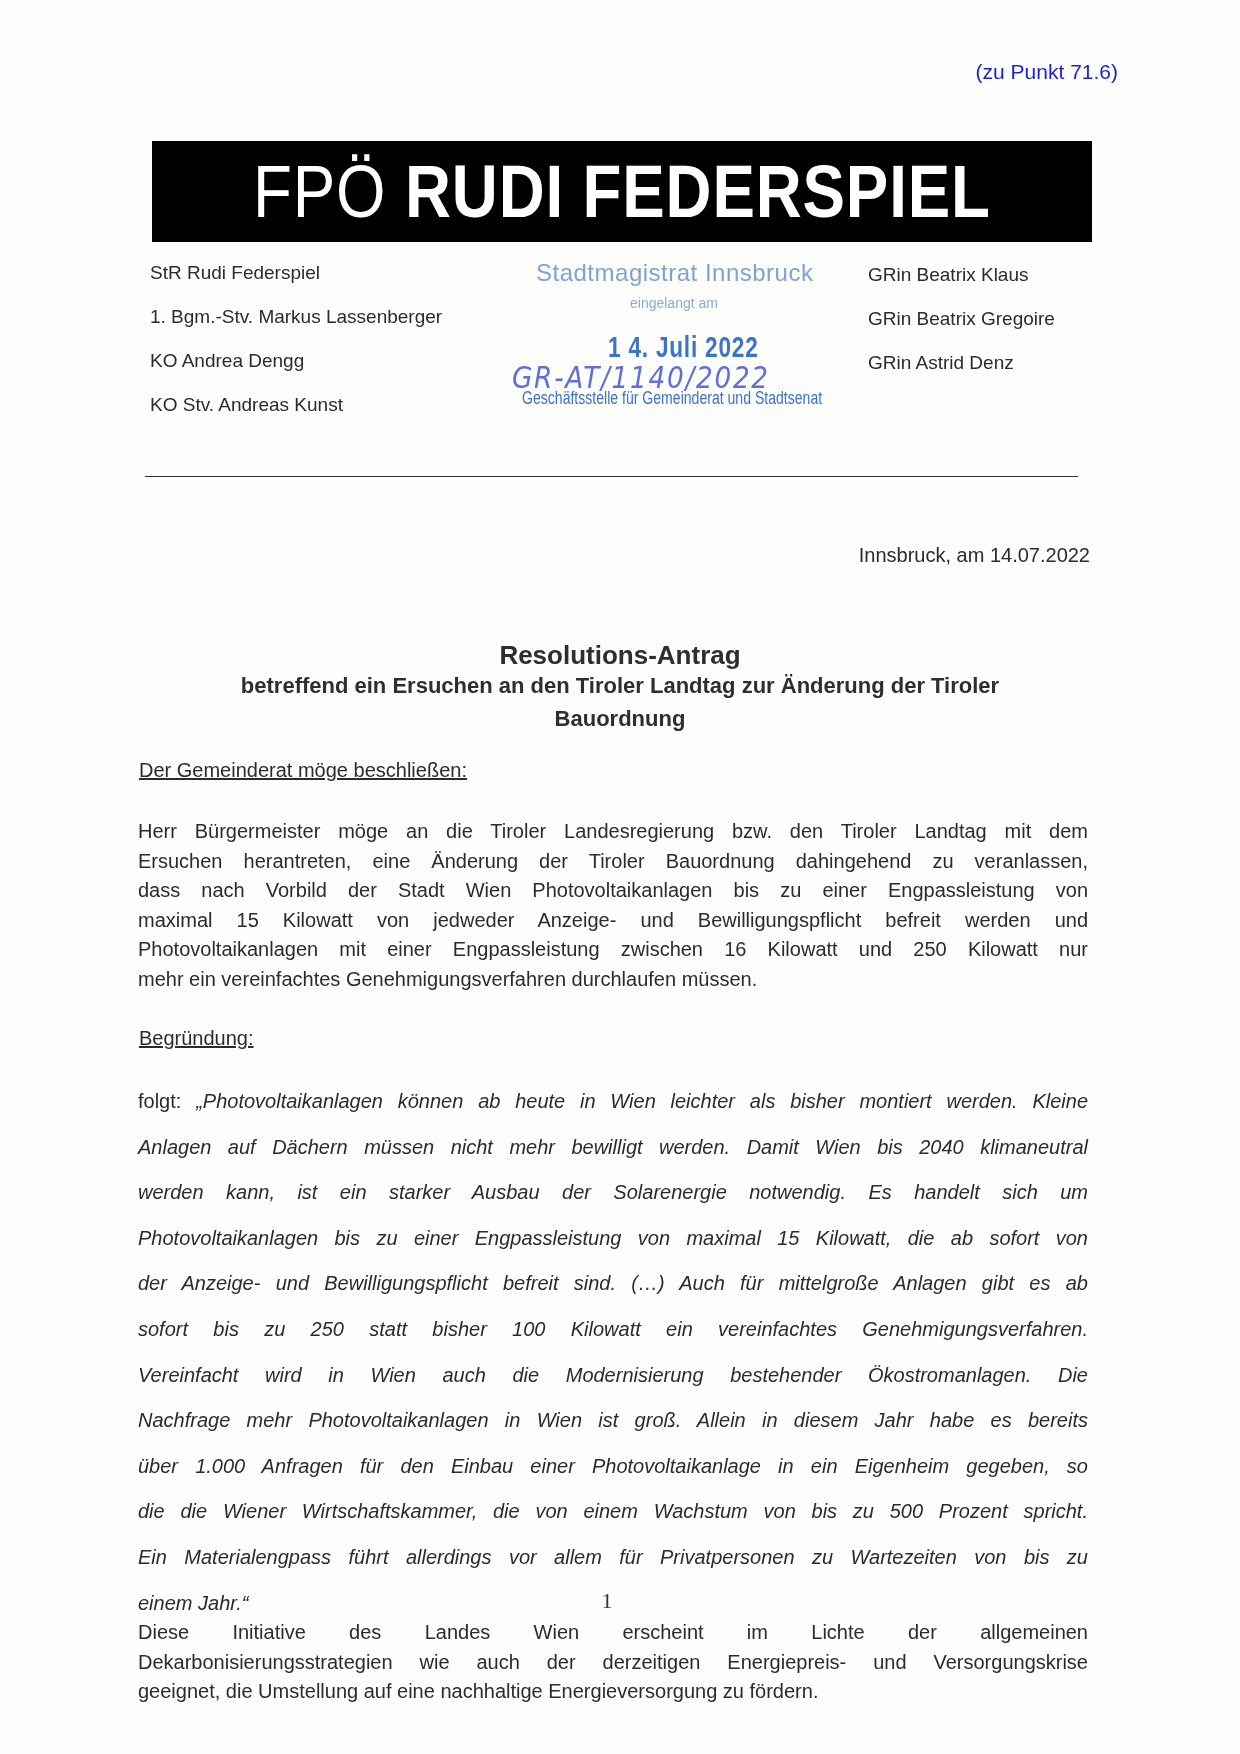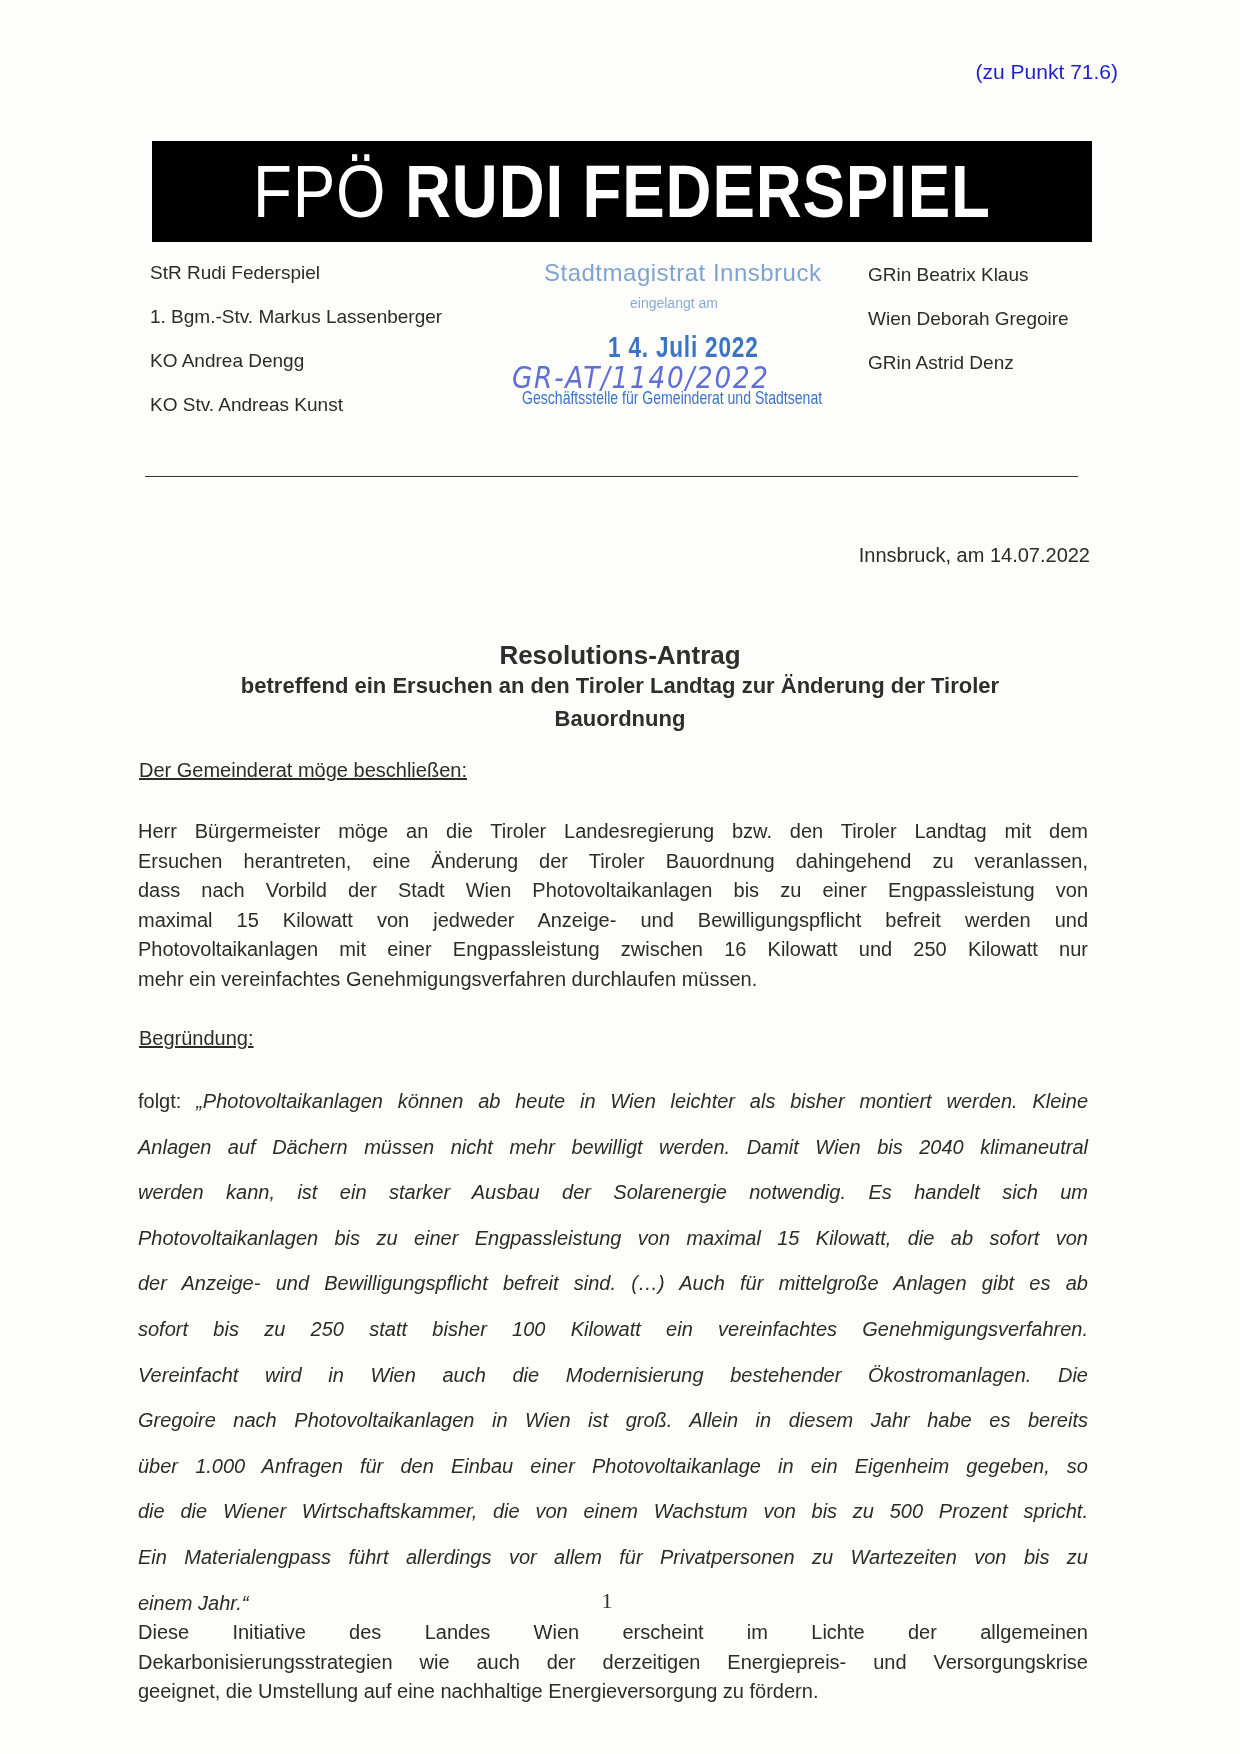--- a/index.html
+++ b/index.html
@@ -23,21 +23,21 @@
     transform-origin: center;
   }
   .banner span.t { display: inline-block; transform: scaleX(0.86); white-space: nowrap; }
   .banner .fpo { font-weight: normal; }
   .banner .name { font-weight: bold; }
 
   .members { font-size: 19px; color: #2b2b2b; }
   .members div { position: absolute; white-space: nowrap; }
 
   .stamp { left: 500px; top: 255px; width: 340px; height: 160px; }
-  .stamp .s1 { position: absolute; left: 44px; top: 4px; font-size: 24px; color: #7fa3cf; letter-spacing: 0.5px; }
+  .stamp .s1 { position: absolute; left: 36px; top: 4px; font-size: 24px; color: #7fa3cf; letter-spacing: 0.5px; }
   .stamp .s2 { position: absolute; left: 130px; top: 40px; font-size: 14px; color: #8aaad4; }
   .stamp .s3 { position: absolute; left: 108px; top: 76px; font-size: 29px; font-weight: bold; color: #3b73c6; transform: scaleX(0.78); transform-origin: left; letter-spacing: 1px;}
   .stamp .s4 { position: absolute; left: 12px; top: 104px; font-size: 31px; color: #5f6fd6; font-style: italic; font-family: "DejaVu Sans", sans-serif; transform: scaleX(0.85); transform-origin: left; letter-spacing: 2px;}
   .stamp .s5 { position: absolute; left: 22px; top: 132px; font-size: 19px; color: #3b73c6; transform: scaleX(0.74); transform-origin: left; white-space: nowrap;}
 
   .rule { left: 145px; top: 476px; width: 933px; height: 0; border-top: 1.6px solid #333; }
 
   .date { right: 150px; top: 544px; font-size: 20px; color: #2b2b2b; }
 
   .title { left: 0; width: 1240px; text-align: center; color: #2e2e2e; margin-top: 36px; }
@@ -68,21 +68,21 @@
 
 <div class="members">
   <div style="left:150px; top:262px;">StR Rudi Federspiel</div>
   <div style="left:150px; top:306px;">1. Bgm.-Stv. Markus Lassenberger</div>
   <div style="left:150px; top:350px;">KO Andrea Dengg</div>
   <div style="left:150px; top:394px;">KO Stv. Andreas Kunst</div>
 </div>
 
 <div class="members">
   <div style="left:868px; top:264px;">GRin Beatrix Klaus</div>
-  <div style="left:868px; top:308px;">Wien Deborah Gregoire</div>
+  <div style="left:868px; top:308px;">GRin Beatrix Gregoire</div>
   <div style="left:868px; top:352px;">GRin Astrid Denz</div>
 </div>
 
 <div class="abs stamp">
   <div class="s1">Stadtmagistrat Innsbruck</div>
   <div class="s2">eingelangt am</div>
   <div class="s3">1 4. Juli 2022</div>
   <div class="s4">GR-AT/1140/2022</div>
   <div class="s5">Geschäftsstelle für Gemeinderat und Stadtsenat</div>
 </div>
@@ -109,21 +109,21 @@
 <div class="abs heading" style="top:1027px;text-align:right;">Begründung:</div>
 
 <div class="abs para" style="top:1087px;">
   <span class="line"><span>folgt: </span><span class="it">„Photovoltaikanlagen können ab heute in Wien leichter als bisher montiert werden. Kleine</span></span>
   <span class="line it">Anlagen auf Dächern müssen nicht mehr bewilligt werden. Damit Wien bis 2040 klimaneutral</span>
   <span class="line it">werden kann, ist ein starker Ausbau der Solarenergie notwendig. Es handelt sich um</span>
   <span class="line it">Photovoltaikanlagen bis zu einer Engpassleistung von maximal 15 Kilowatt, die ab sofort von</span>
   <span class="line it">der Anzeige- und Bewilligungspflicht befreit sind. (…) Auch für mittelgroße Anlagen gibt es ab</span>
   <span class="line it">sofort bis zu 250 statt bisher 100 Kilowatt ein vereinfachtes Genehmigungsverfahren.</span>
   <span class="line it">Vereinfacht wird in Wien auch die Modernisierung bestehender Ökostromanlagen. Die</span>
-  <span class="line it">Gregoire nach Photovoltaikanlagen in Wien ist groß. Allein in diesem Jahr habe es bereits</span>
+  <span class="line it">Nachfrage mehr Photovoltaikanlagen in Wien ist groß. Allein in diesem Jahr habe es bereits</span>
   <span class="line it">über 1.000 Anfragen für den Einbau einer Photovoltaikanlage in ein Eigenheim gegeben, so</span>
   <span class="line it">die die Wiener Wirtschaftskammer, die von einem Wachstum von bis zu 500 Prozent spricht.</span>
   <span class="line it">Ein Materialengpass führt allerdings vor allem für Privatpersonen zu Wartezeiten von bis zu</span>
   <span class="line last it">einem Jahr.“</span>
   <span class="line">Diese Initiative des Landes Wien erscheint im Lichte der allgemeinen</span>
   <span class="line">Dekarbonisierungsstrategien wie auch der derzeitigen Energiepreis- und Versorgungskrise</span>
   <span class="line last">geeignet, die Umstellung auf eine nachhaltige Energieversorgung zu fördern.</span>
 </div>
 
 <div class="abs pagenum">1</div>

